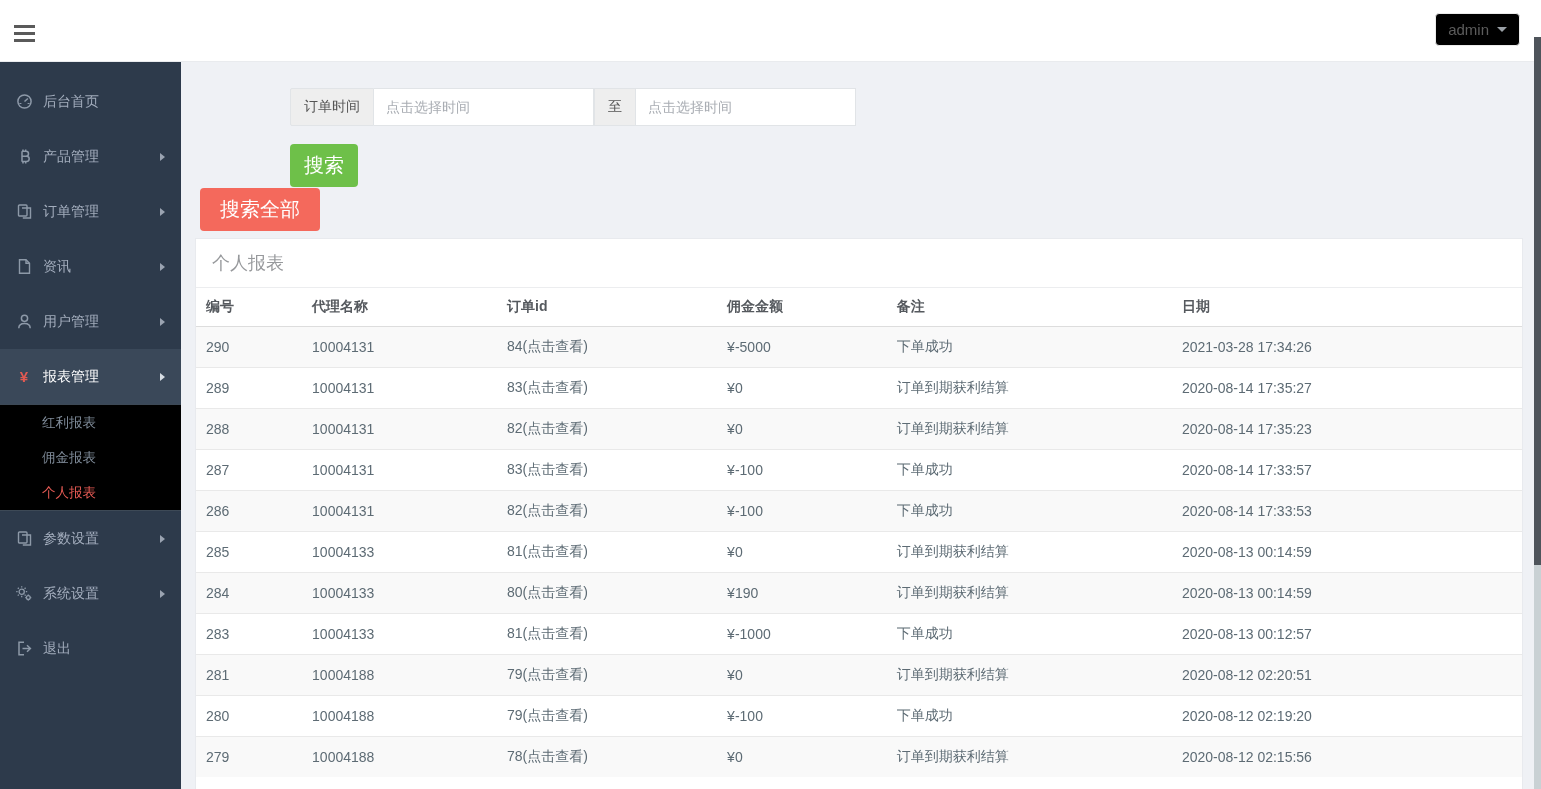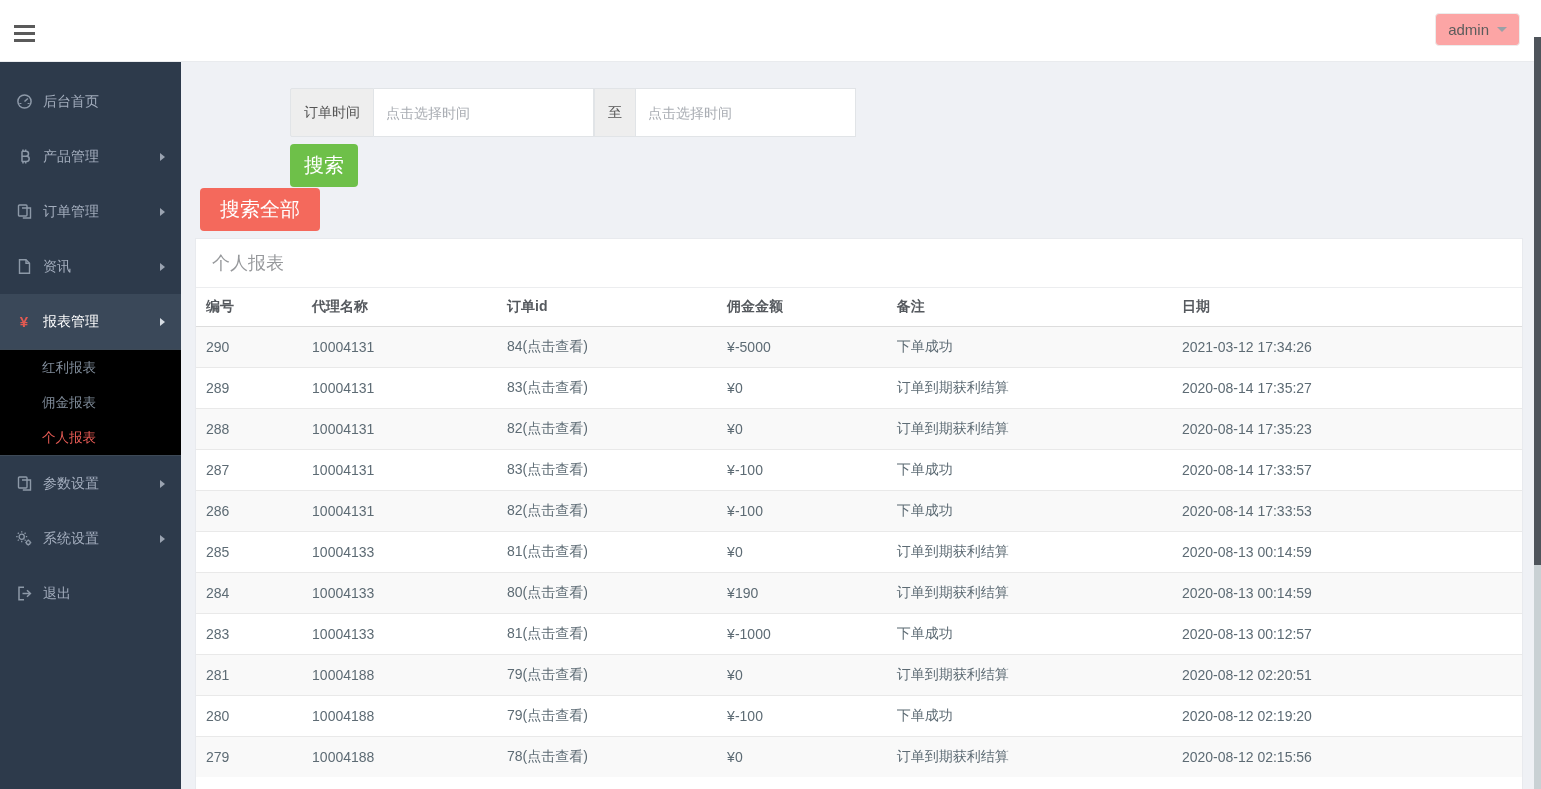--- a/index.html
+++ b/index.html
@@ -4,21 +4,21 @@
 <style>
   * { margin:0; padding:0; box-sizing:border-box; }
   html,body { width:1541px; height:789px; overflow:hidden;
     font-family:"Liberation Sans","DejaVu Sans",sans-serif; background:#eff1f5; }
   .topbar { position:absolute; top:0; left:0; width:1541px; height:62px;
     background:#ffffff; border-bottom:1px solid #e9ebee; z-index:6; }
   .hamburger { position:absolute; left:14px; top:25px; width:21px; height:17px;
     cursor:pointer; }
   .hamburger span { display:block; height:3px; background:#5a5a5a; margin-bottom:4px; }
   .admin-btn { position:absolute; right:21px; top:13px; height:33px; padding:0 12px;
-    border:1px solid #ececec; border-radius:4px; background:#fca5a5; display:flex;
+    border:1px solid #ececec; border-radius:4px; background:#000000; display:flex;
     align-items:center; gap:8px; color:#5c5c5c; font-size:15px; cursor:pointer; }
   .caret-down { width:0; height:0; border-left:5px solid transparent;
     border-right:5px solid transparent; border-top:5px solid #9aa0a6; }
 
   .sidebar { position:absolute; top:62px; left:0; bottom:0; width:181px;
     background:#2d3a4b; padding-top:12px; }
   .side-item { height:55px; display:flex; align-items:center; padding:0 16px 0 14px;
     color:#a3adbd; font-size:14px; cursor:pointer; }
   .side-item .icon { width:20px; height:18px; margin-right:9px; display:inline-flex;
     align-items:center; justify-content:center; color:#8d99a8; }
@@ -28,21 +28,21 @@
   .side-item.active { background:#3a4859; color:#ffffff; }
   .side-item.active .chev { border-left-color:#d7dde4; }
   .yen-glyph { font-size:15px; font-weight:bold; color:#e25a52; line-height:1; }
   .submenu { background:#000000; border-top:1px solid #3d4956; border-bottom:1px solid #3d4956; }
   .sub-item { height:35px; line-height:35px; padding-left:42px; font-size:13.5px;
     color:#7f8b99; cursor:pointer; }
   .sub-item.active { color:#e85b55; }
 
   .main { position:absolute; top:62px; left:181px; right:0; bottom:0;
     background:#eff1f5; }
-  .filter-group { position:absolute; left:109px; top:26px; display:flex; height:49px; }
+  .filter-group { position:absolute; left:109px; top:26px; display:flex; height:38px; }
   .addon { background:#eeeeee; border:1px solid #e1e4e7; color:#555; font-size:14px;
     display:flex; align-items:center; padding:0 13px; }
   .addon.first { border-radius:2px 0 0 2px; }
   .dt-input { border:1px solid #e1e4e7; border-left:none; width:220px; padding:0 12px;
     font-size:14px; color:#0c4a6e; outline:none; background:#fff;
     font-family:"Liberation Sans","DejaVu Sans",sans-serif; }
   .dt-input::placeholder { color:#a9adb3; }
   .btn { border:none; border-radius:4px; color:#fff; font-size:20px; cursor:pointer;
     font-family:"Liberation Sans","DejaVu Sans",sans-serif; }
   .btn-search { position:absolute; left:109px; top:82px; background:#6ec049;
@@ -118,20 +118,30 @@
     <div class="side-item">
       <span class="icon">
         <svg width="17" height="17" viewBox="0 0 17 17" fill="none" stroke="currentColor" stroke-width="1.4">
           <path d="M3.5 1.8h6.5l3.5 3.5v10H3.5z"></path>
           <path d="M10 1.8v3.5h3.5"></path>
         </svg>
       </span>
       <span class="lbl">资讯</span>
       <span class="chev"></span>
     </div>
+    <div class="side-item">
+      <span class="icon">
+        <svg width="17" height="17" viewBox="0 0 17 17" fill="none" stroke="currentColor" stroke-width="1.5">
+          <circle cx="8.5" cy="5.3" r="3.1"></circle>
+          <path d="M2.8 15.2c0-3.2 2.5-4.8 5.7-4.8s5.7 1.6 5.7 4.8"></path>
+        </svg>
+      </span>
+      <span class="lbl">用户管理</span>
+      <span class="chev"></span>
+    </div>
     <div class="side-item active">
       <span class="icon">
         <span class="yen-glyph">¥</span>
       </span>
       <span class="lbl">报表管理</span>
       <span class="chev"></span>
     </div>
     <div class="submenu">
       <div class="sub-item">红利报表</div>
       <div class="sub-item">佣金报表</div>
@@ -202,21 +212,21 @@
             <th>日期</th>
           </tr>
         </thead>
         <tbody>
           <tr>
             <td class="c-num">290</td>
             <td class="c-agent">10004131</td>
             <td class="c-order">84(点击查看)</td>
             <td class="c-amount">¥-5000</td>
             <td class="c-remark">下单成功</td>
-            <td class="c-date">2021-03-12 17:34:26</td>
+            <td class="c-date">2021-03-28 17:34:26</td>
           </tr>
           <tr>
             <td class="c-num">289</td>
             <td class="c-agent">10004131</td>
             <td class="c-order">83(点击查看)</td>
             <td class="c-amount">¥0</td>
             <td class="c-remark">订单到期获利结算</td>
             <td class="c-date">2020-08-14 17:35:27</td>
           </tr>
           <tr>

